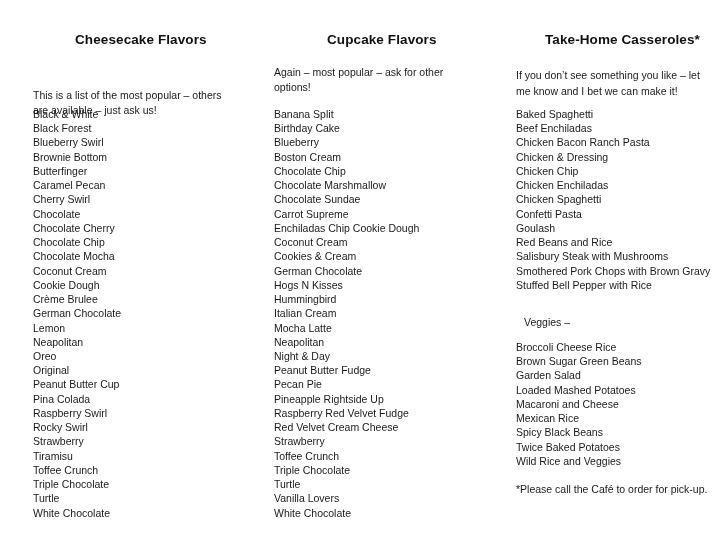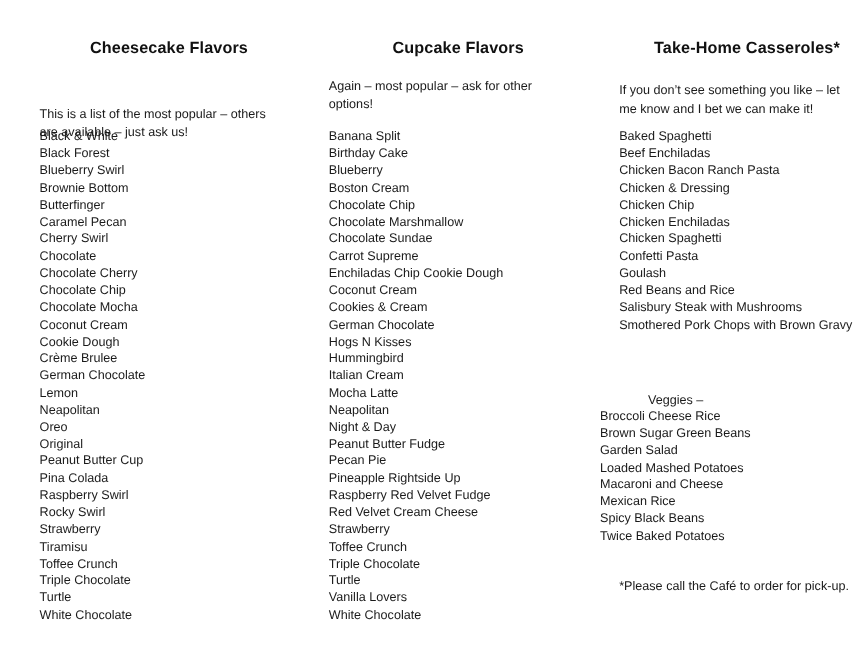--- a/index.html
+++ b/index.html
@@ -119,26 +119,28 @@
       <li>Chicken Bacon Ranch Pasta</li>
       <li>Chicken &amp; Dressing</li>
       <li>Chicken Chip</li>
       <li>Chicken Enchiladas</li>
       <li>Chicken Spaghetti</li>
       <li>Confetti Pasta</li>
       <li>Goulash</li>
       <li>Red Beans and Rice</li>
       <li>Salisbury Steak with Mushrooms</li>
       <li>Smothered Pork Chops with Brown Gravy</li>
+      <li>Stuffed Bell Pepper with Rice</li>
     </ul>
-  <div class="sub-head" style="left:540px; top:316px;margin-top:12px;">Veggies –</div>
-  <ul class="items" id="list-veg" style="left:500px; top:340px;">
+  <div class="sub-head" style="left:524px; top:316px;">Veggies –</div>
+  <ul class="items" id="list-veg" style="left:516px; top:340px;">
       <li>Broccoli Cheese Rice</li>
       <li>Brown Sugar Green Beans</li>
       <li>Garden Salad</li>
       <li>Loaded Mashed Potatoes</li>
       <li>Macaroni and Cheese</li>
       <li>Mexican Rice</li>
       <li>Spicy Black Beans</li>
       <li>Twice Baked Potatoes</li>
+      <li>Wild Rice and Veggies</li>
     </ul>
   <div class="footnote" style="left:516px; top:483px;">*Please call the Café to order for pick-up.</div>
 </section>
 
 </body></html>

